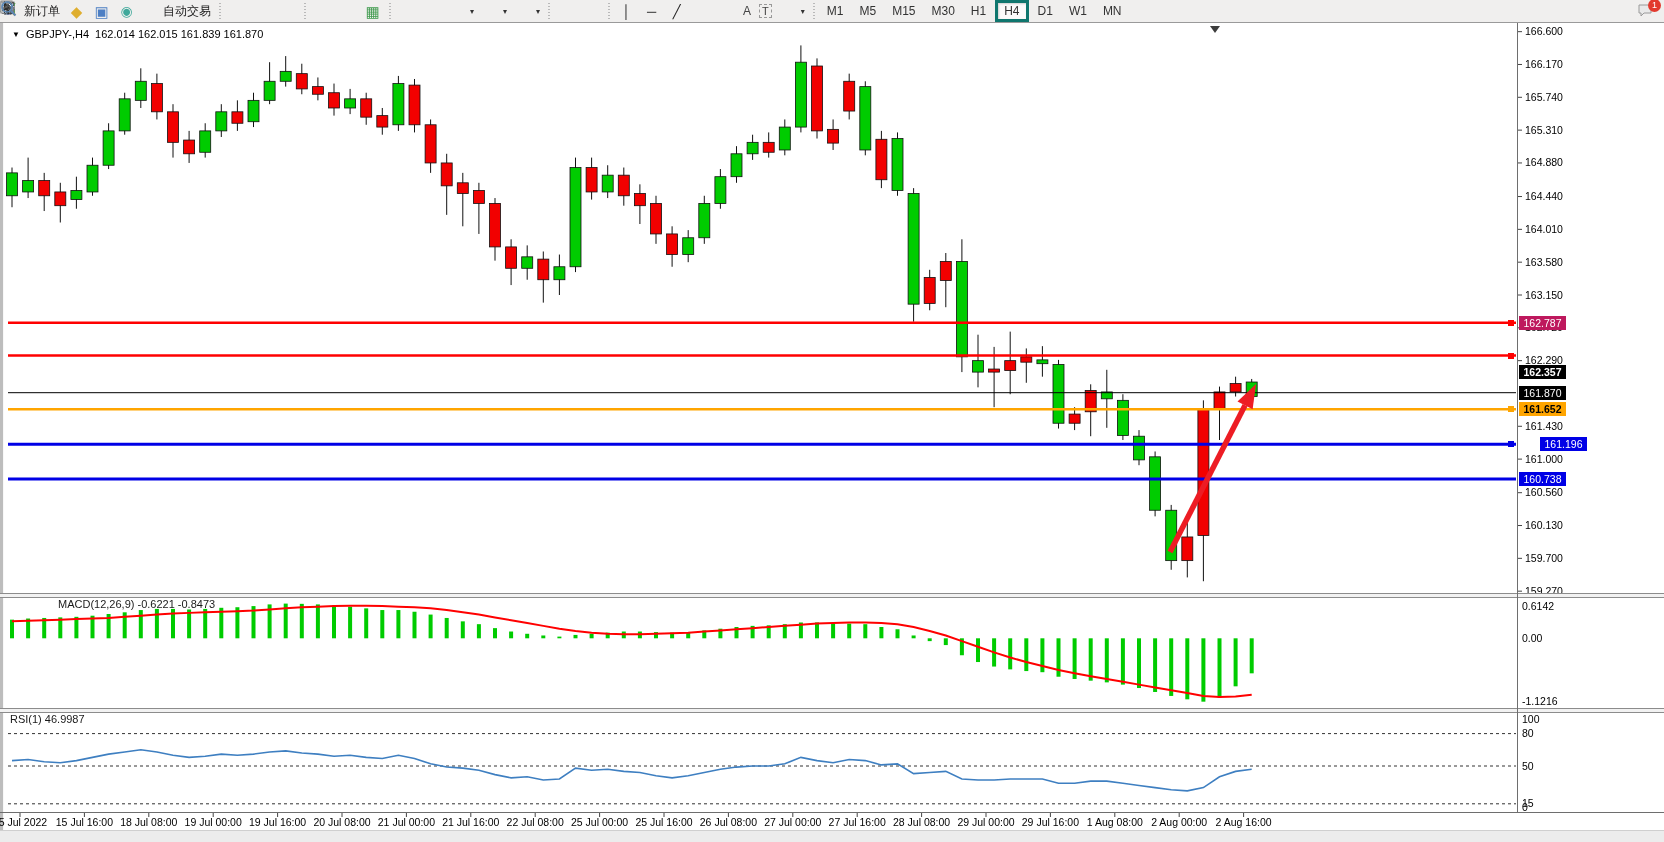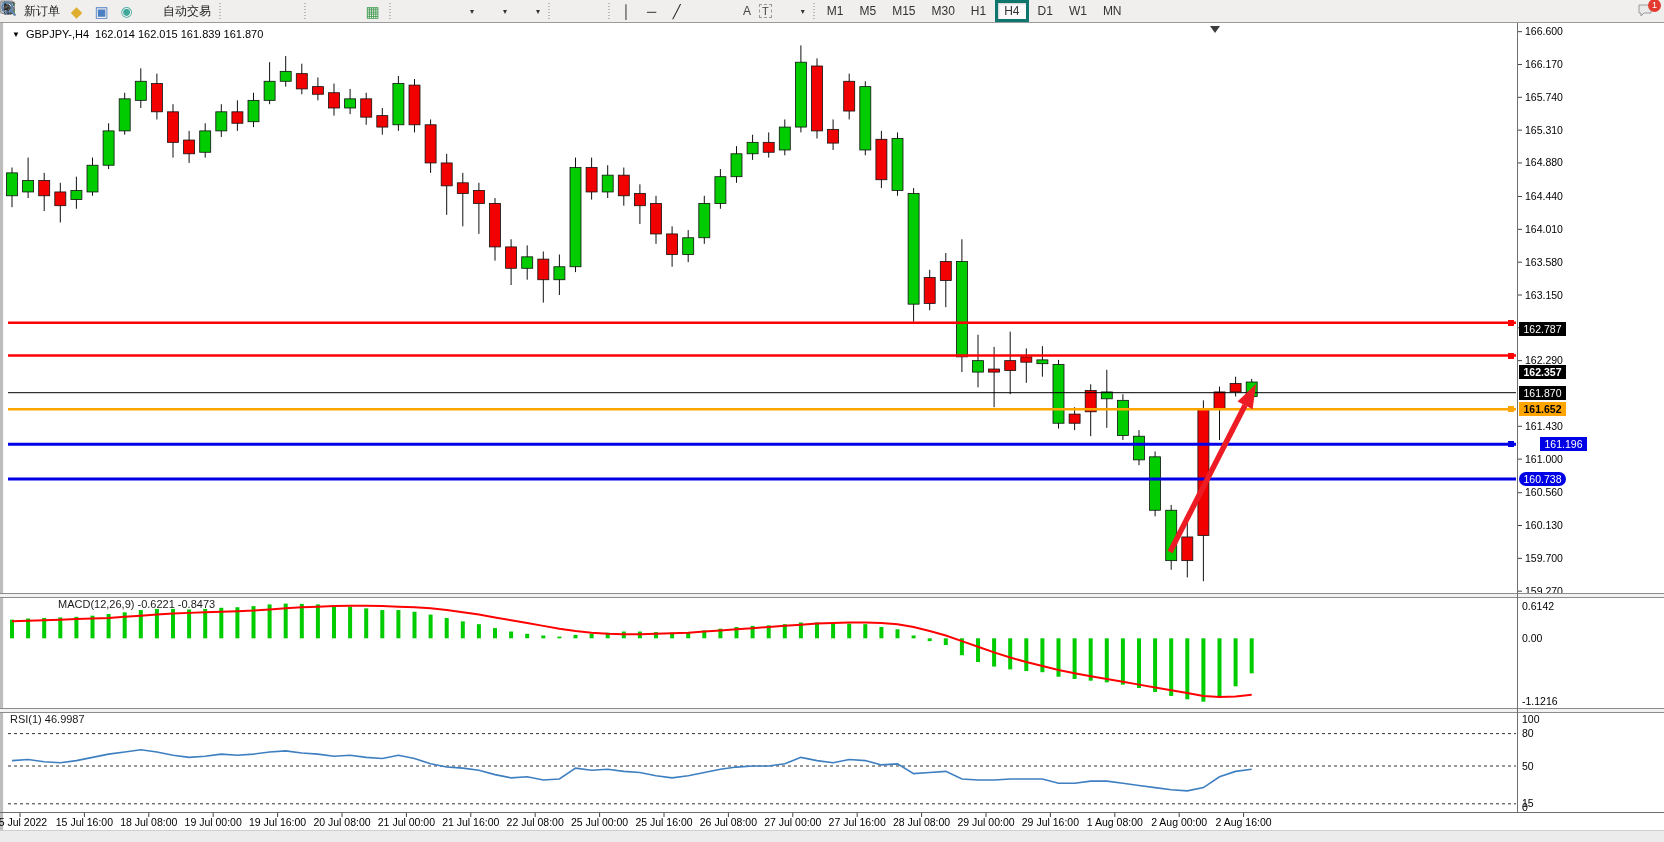--- a/index.html
+++ b/index.html
@@ -605,28 +605,28 @@
         <text x="1243.6000000000001" y="803" font-size="10.5" fill="#000" text-anchor="middle" font-family="&quot;Liberation Sans&quot;,sans-serif">2 Aug 16:00</text>
       </svg>
 
     <div class="pane-sep" style="top:570px;"></div>
     <div class="pane-sep" style="top:685px;"></div>
     <div id="vaxis-border"></div>
     <div id="haxis-border"></div>
     <div id="bottom-strip"></div>
 
     <div id="badges">
-        <div class="price-badge" style="top: 299px; background: #000000; color: rgb(255, 255, 255);">162.787</div>
+        <div class="price-badge" style="top: 293px; background: #be185d; color: rgb(255, 255, 255);">162.787</div>
         <div class="lmark" style="top: 296.708px; background: rgb(255, 0, 0);"></div>
         <div class="price-badge" style="top: 342px; background: #000000; color: rgb(255, 255, 255); font-weight: bold;">162.357</div>
         <div class="lmark" style="top: 329.53px; background: rgb(255, 0, 0);"></div>
         <div class="price-badge" style="top: 362.702px; background: rgb(0, 0, 0); color: rgb(255, 255, 255);">161.870</div>
         <div class="price-badge" style="top: 379.342px; background: rgb(255, 165, 0); color: rgb(0, 0, 0); font-weight: bold;">161.652</div>
         <div class="lmark" style="top: 383.342px; background: rgb(255, 165, 0);"></div>
         <div class="price-badge" style="top: 414.149px; background: rgb(0, 0, 230); color: rgb(255, 255, 255); margin-left: 21px;">161.196</div>
         <div class="lmark" style="top: 418.149px; background: rgb(0, 0, 230);"></div>
-        <div class="price-badge" style="top: 449.108px; background: rgb(0, 0, 230); color: rgb(255, 255, 255); border-radius: 7px;">160.738</div>
+        <div class="price-badge" style="top: 449.108px; background: rgb(0, 0, 230); color: rgb(255, 255, 255);">160.738</div>
       </div>
 
     <div class="ind-label" style="top:575px;padding-left:48px;">MACD(12,26,9) -0.6221 -0.8473</div>
     <div class="ind-label" style="top:690px;">RSI(1) 46.9987</div>
   </div>
 </div>
 
 </body></html>

